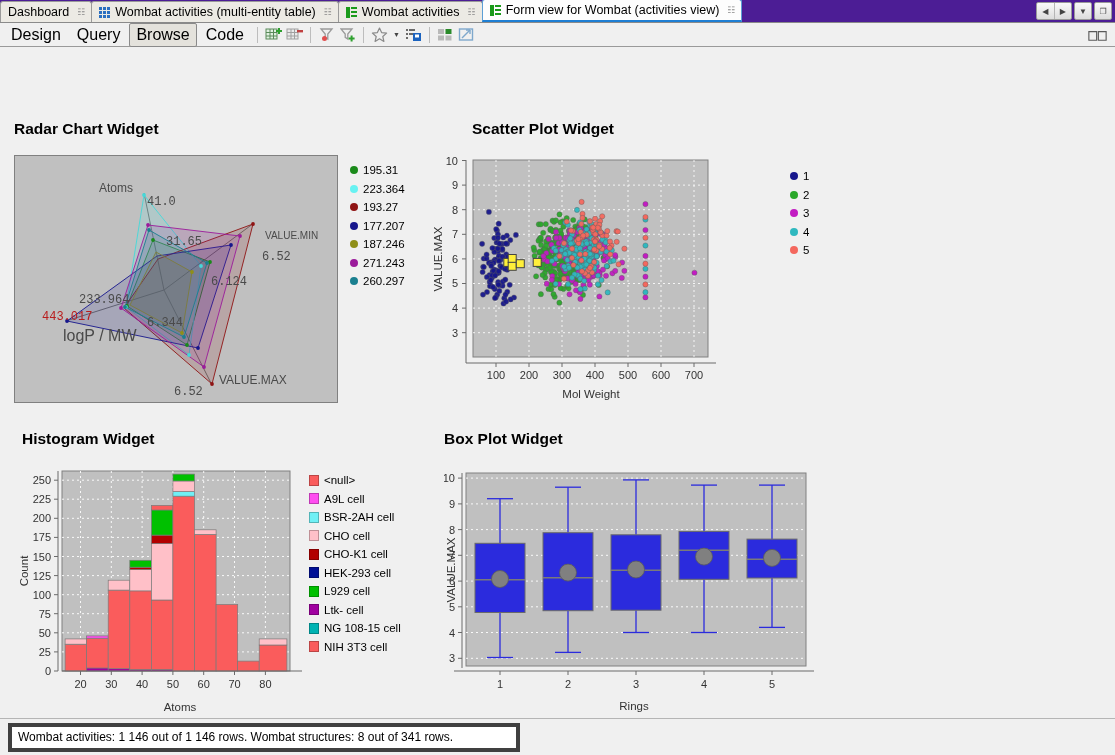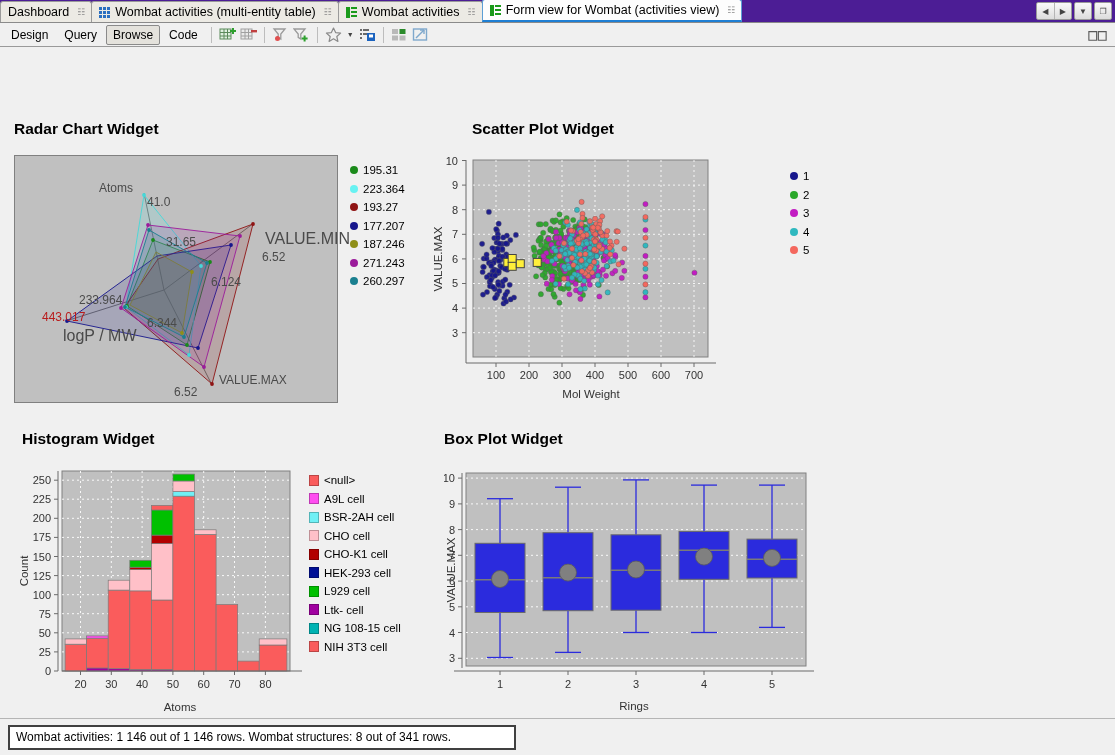--- a/index.html
+++ b/index.html
@@ -27,47 +27,47 @@
   .wbtn{width:16px;height:16px;background:linear-gradient(#fafafa,#dcdcdc);
         border:1px solid #9a9a9a;border-radius:2px;display:flex;
         align-items:center;justify-content:center;font-size:8px;color:#444;}
   .wbtn.grp{width:34px;display:flex;padding:0;}
   .wbtn.grp span{flex:1;display:flex;align-items:center;justify-content:center;height:100%;}
   .wbtn.grp span:first-child{border-right:1px solid #b5b5b5;}
 
   
   .toolbar{height:23px;background:#f0f0f0;border-bottom:1px solid #9a9a9a;
            display:flex;align-items:center;padding:0 4px;gap:2px;position:relative;}
-  .tb-text{padding:2px 6px;font-size:12px;color:#000;cursor:default;border:1px solid transparent;}
+  .tb-text{padding:2px 6px;font-size:16px;color:#000;cursor:default;border:1px solid transparent;}
   .tb-text.pressed{border:1px solid #8a8a8a;background:#e4e2dc;border-radius:2px;}
   .tb-sep{width:1px;height:16px;background:#bdbdbd;margin:0 4px;}
   .tb-ico{width:19px;height:19px;display:flex;align-items:center;justify-content:center;}
   .tb-caret{font-size:7px;color:#444;margin:0 2px;}
   .tb-right{position:absolute;right:8px;top:3px;}
 
   
   .content{flex:1;background:#f0f0f0;position:relative;overflow:hidden;}
   .wtitle{font-size:15.5px;font-weight:bold;color:#000;position:absolute;}
 
   .panel{position:absolute;}
   .plotbg{background:#c0c0c0;border:1px solid #808080;position:absolute;}
 
   .legend{position:absolute;font-size:11.5px;color:#000;}
   .legrow{display:flex;align-items:center;gap:5px;height:18.5px;white-space:nowrap;}
   .dot{width:8px;height:8px;border-radius:50%;flex:0 0 auto;}
   .sq{width:8px;height:9px;flex:0 0 auto;border:1px solid rgba(0,0,0,.25);}
 
   .axlabel{position:absolute;font-size:11.5px;color:#333;white-space:nowrap;}
-  .axtick{position:absolute;font-size:11px;color:#333;white-space:nowrap;}
+  .axtick{position:absolute;font-size:11px;color:#333;white-space:nowrap;font-family:Liberation Mono, monospace;}
 
   
   .statusbar{height:36px;background:#f0f0f0;border-top:1px solid #b5b5b5;
              display:flex;align-items:center;padding:0 8px;}
   .statusfield{flex:0 0 auto;width:492px;height:21px;background:#fff;
-               border:2px solid #404040;display:flex;align-items:center;
+               border:4px solid #404040;display:flex;align-items:center;
                padding:0 6px;font-size:12px;color:#000;white-space:nowrap;}
 </style>
 </head>
 <body>
 
 <div class="app">
 
   <div class="tabbar">
     <div class="tab">
       <span>Dashboard</span>
@@ -273,21 +273,21 @@
           <circle cx="190" cy="212" r="1.9" fill="#9b1b9b"></circle>
             <circle cx="107" cy="153" r="1.9" fill="#9b1b9b"></circle>
           <circle cx="135" cy="75" r="1.9" fill="#1a7f8f"></circle>
             <circle cx="193" cy="108" r="1.9" fill="#1a7f8f"></circle>
           <circle cx="170" cy="182" r="1.9" fill="#1a7f8f"></circle>
             <circle cx="111" cy="152" r="1.9" fill="#1a7f8f"></circle>
         </g>
       </svg>
 
       <div class="axlabel" style="left:85px;top:26px;color:#4a4a4a;font-size:12px;">Atoms</div>
-      <div class="axlabel" style="left:251px;top:75px;color:#4a4a4a;font-size:16px;">VALUE.MIN</div>
+      <div class="axlabel" style="left:251px;top:75px;color:#4a4a4a;font-size:10px;">VALUE.MIN</div>
       <div class="axlabel" style="left:205px;top:218px;color:#4a4a4a;font-size:12px;">VALUE.MAX</div>
       <div class="axlabel" style="left:10px;top:172px;color:#4a4a4a;font-size:16px;padding-left:39px;">logP / MW</div>
 
       <div class="axtick" style="left:133px;top:40px;color:#4a4a4a;font-size:12px;">41.0</div>
       <div class="axtick" style="left:152px;top:80px;color:#4a4a4a;font-size:12px;">31.65</div>
       <div class="axtick" style="left:248px;top:95px;color:#4a4a4a;font-size:12px;">6.52</div>
       <div class="axtick" style="left:197px;top:120px;color:#4a4a4a;font-size:12px;">6.124</div>
       <div class="axtick" style="left:160px;top:230px;color:#4a4a4a;font-size:12px;">6.52</div>
       <div class="axtick" style="left:133px;top:161px;color:#4a4a4a;font-size:12px;">6.344</div>
       <div class="axtick" style="left:65px;top:138px;color:#4a4a4a;font-size:12px;">233.964</div>

